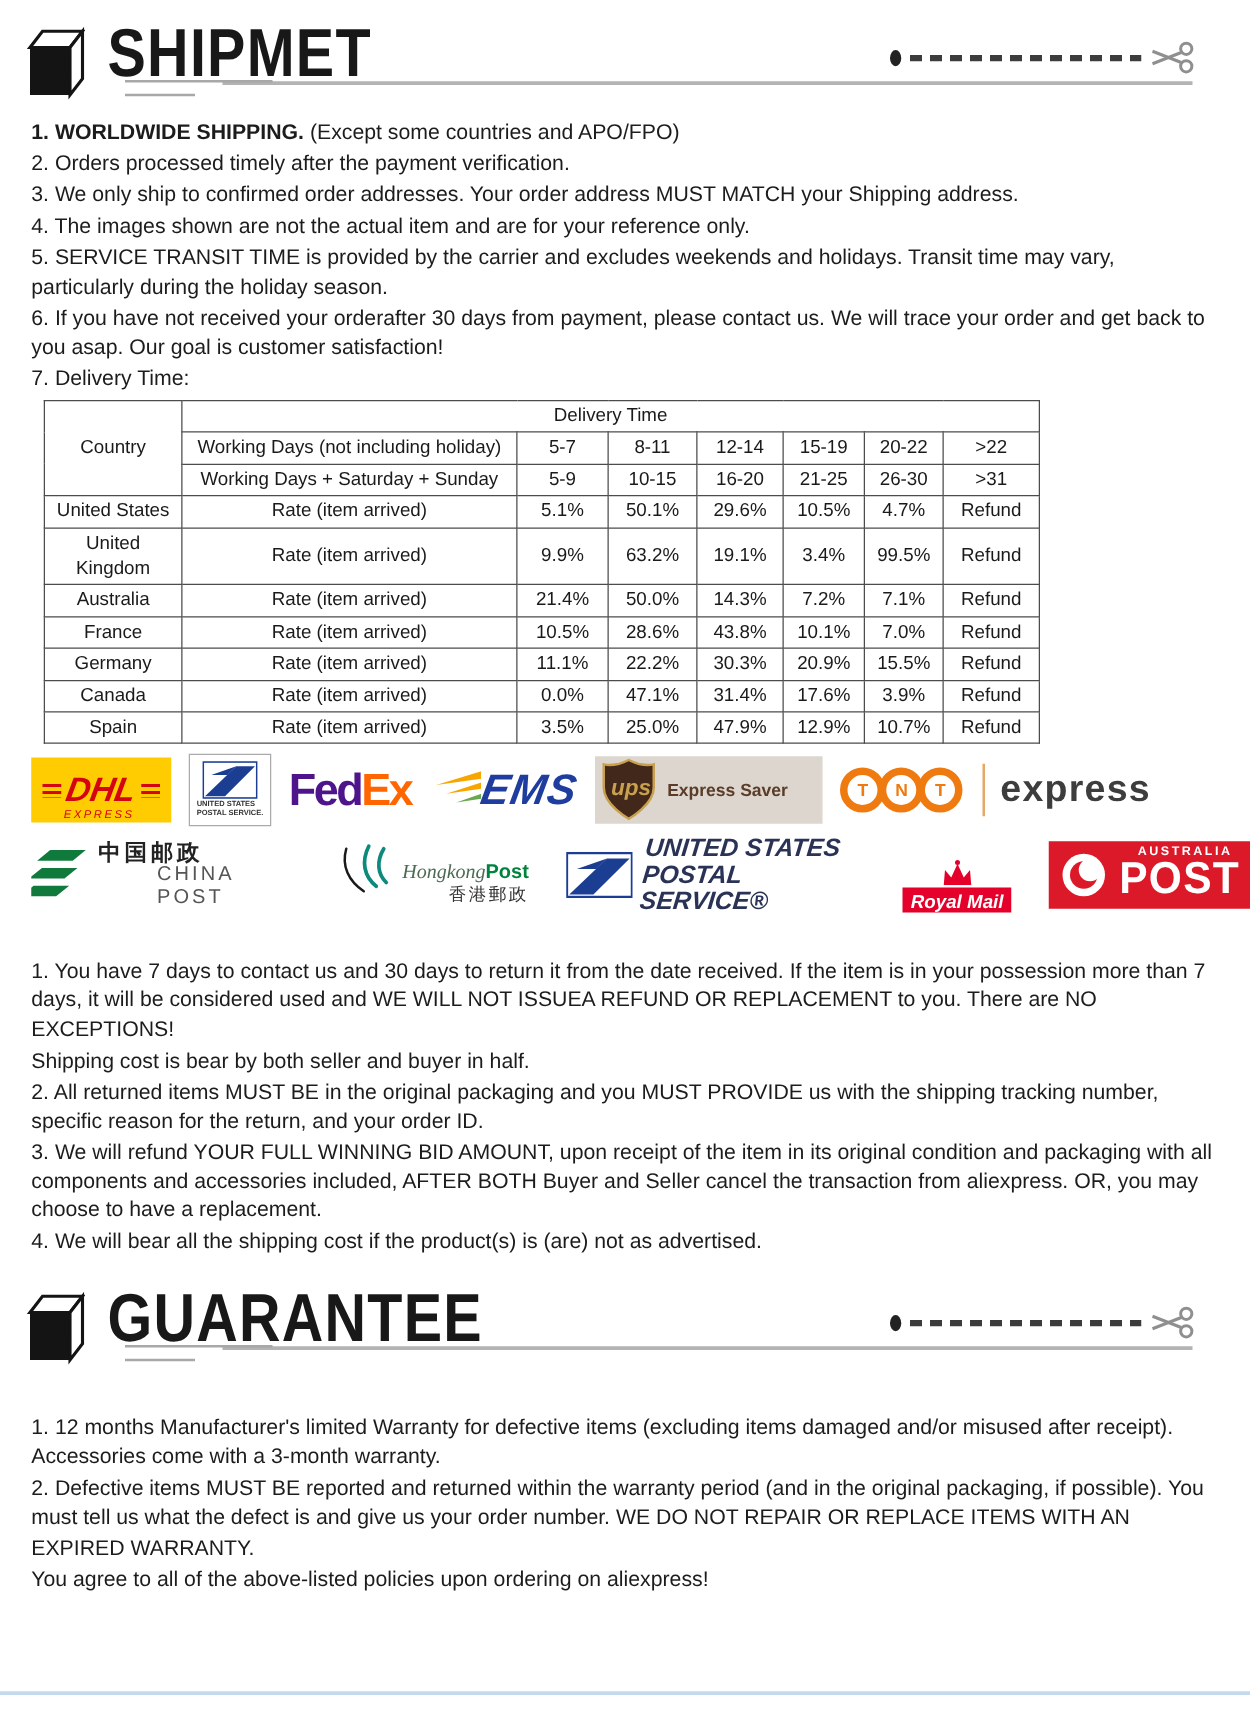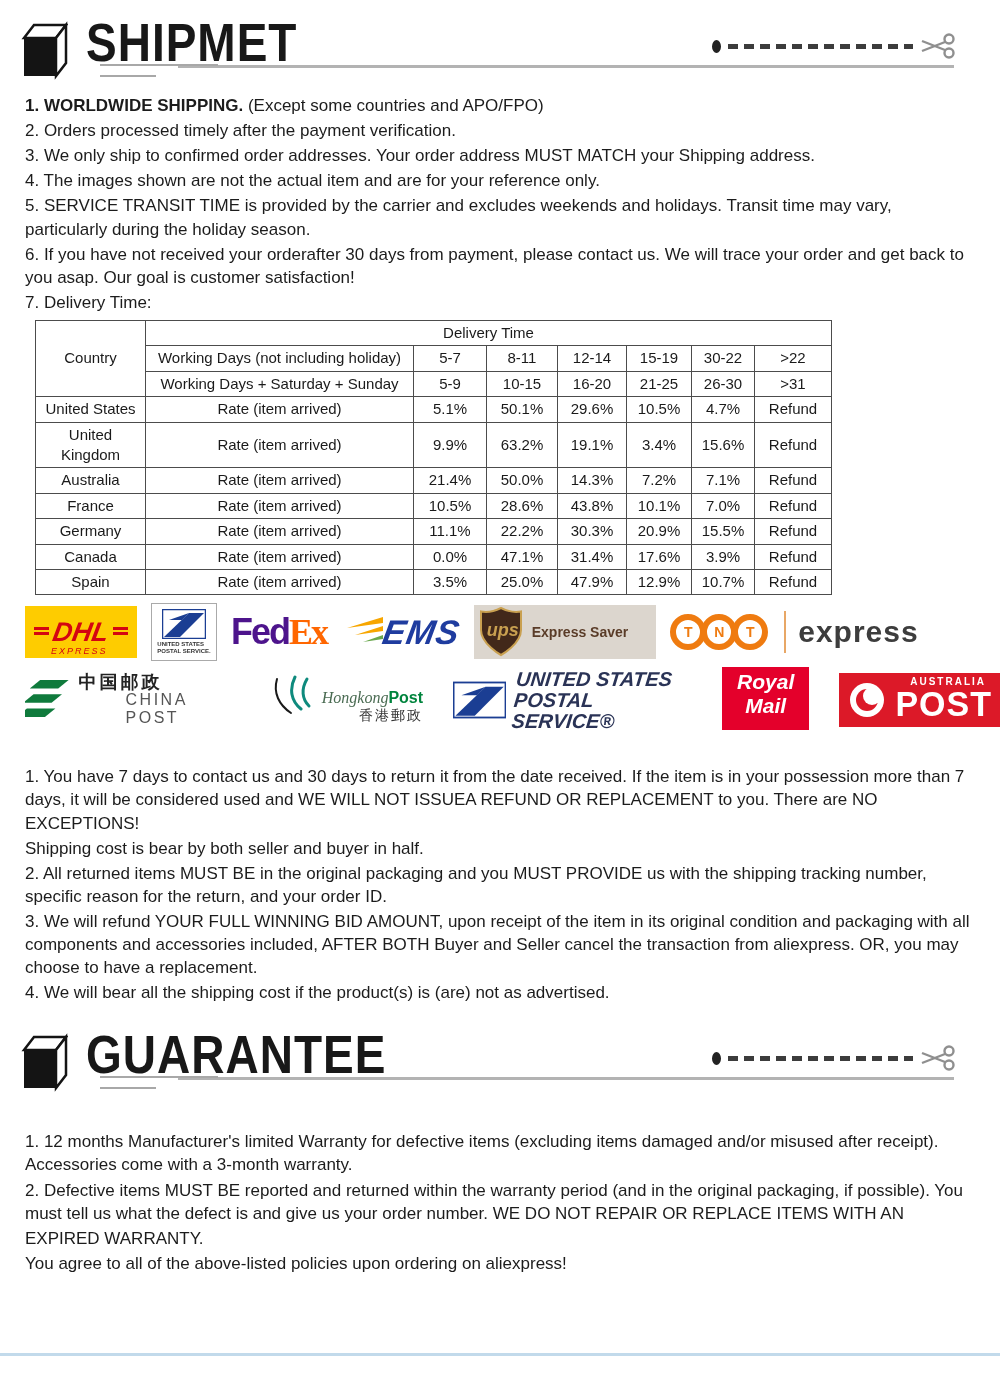--- a/index.html
+++ b/index.html
@@ -43,21 +43,21 @@
   .dhl { position: relative; width: 112px; height: 52px; background: #FECC00;
          display: flex; align-items: center; justify-content: center; gap: 4px; }
   .dhl-main { color: #D40511; font-style: italic; font-weight: 900; font-size: 27px; letter-spacing: 0px; transform: skew(-10deg); }
   .dhl-dash { width: 15px; height: 11px;
     background: repeating-linear-gradient(180deg, #D40511 0 3px, transparent 3px 5.5px); }
   .dhl-sub { position: absolute; left: 26px; bottom: 2px; color: #D40511; font-style: italic; font-size: 9px; letter-spacing: 2px; }
   .usps-sm { width: 66px; height: 58px; border: 1px solid #aaa; background: #fff;
     display: flex; flex-direction: column; align-items: center; justify-content: center; gap: 2px; }
   .usps-sm .tiny { font-size: 6px; font-weight: bold; color: #333; line-height: 1.15; text-align: left; }
   .fedex { font-weight: 900; font-size: 36px; letter-spacing: -2px; }
-  .fedex .fed { color: #4D148C; text-align: right; } .fedex .ex { color: #FF6600; font-family: Liberation Serif, serif; }
+  .fedex .fed { color: #4D148C; text-align: right; } .fedex .ex { color: #FF6600; }
   .ems { display: flex; align-items: flex-end; }
   .ems-text { color: #1F3C9F; font-size: 34px; font-weight: 900; font-style: italic; transform: skew(-10deg); letter-spacing: 1px; }
   .ups { display: flex; align-items: center; background: #DCD6CE; height: 54px; padding: 2px 28px 2px 4px; gap: 8px; }
   .ups-shield { position: relative; width: 46px; height: 52px; }
   .ups-shield span { position: absolute; left: 9px; top: 14px; color: #C9A050; font-weight: 900; font-style: italic; font-size: 18px; }
   .ups-sub { color: #5a3c28; font-weight: 700; font-size: 14px; }
   .tnt { display: flex; align-items: center; }
   .tnt-ring { width: 36px; height: 36px; border: 6px solid #EF7B10; border-radius: 50%;
     background: #fff; color: #EF7B10; font-weight: 900; font-size: 14px;
     display: flex; align-items: center; justify-content: center; }
@@ -70,21 +70,21 @@
   .hkpost { display: flex; align-items: flex-end; gap: 9px; }
   .hk-text .l1 { font-size: 16px; }
   .hk-text .hk1 { font-style: italic; color: #4a6b52; font-family: "Liberation Serif", serif; }
   .hk-text .hk2 { font-weight: 800; color: #00843D; }
   .hk-text .l2 { font-size: 14px; color: #333; letter-spacing: 2px; text-align: right; }
   .uspsbig { display: flex; align-items: center; gap: 8px; }
   .uspsbig .txt { color: #2A3356; font-weight: 900; font-style: italic; font-size: 20px; line-height: 1.05; transform: skew(-6deg); }
   .royal { position: relative; width: 92px; height: 60px; background: #fff;
     display: flex; flex-direction: column; align-items: center; justify-content: flex-end; }
   .royal-band { width: 100%; background: #E4002B; color: #fff; font-style: italic; font-weight: 700;
-    font-size: 21px; text-align: center; padding: 3px 0 12px; }
+    font-size: 15px; text-align: center; padding: 3px 0 0; }
   .aupost { position: relative; width: 162px; height: 54px; background: #DC1928;
     display: flex; align-items: center; padding: 0 8px; }
   .aupost .top { position: absolute; top: 3px; right: 14px; color: #fff; font-size: 10px; font-weight: 700; letter-spacing: 2px; }
   .aupost .post { color: #fff; font-size: 34px; font-weight: 900; letter-spacing: 1px; margin: 6px 0 0 8px; transform: scaleY(1.05); }
   
   .bottom-bar { position: absolute; left: 0; top: 1353px; width: 100%; height: 3px; background: #b7d3e8; opacity: .85; }
 </style>
 </head>
 <body>
 
@@ -138,21 +138,21 @@
           <tr>
         <td rowspan="3">Country</td>
         <td colspan="7">Delivery Time</td>
       </tr>
       <tr>
         <td>Working Days (not including holiday)</td>
         <td>5-7</td>
         <td>8-11</td>
         <td>12-14</td>
         <td>15-19</td>
-        <td>30-22</td>
+        <td>20-22</td>
         <td>&gt;22</td>
       </tr>
       <tr>
         <td>Working Days + Saturday + Sunday</td>
         <td>5-9</td>
         <td>10-15</td>
         <td>16-20</td>
         <td>21-25</td>
         <td>26-30</td>
         <td>&gt;31</td>
@@ -167,21 +167,21 @@
         <td>4.7%</td>
         <td>Refund</td>
       </tr>
       <tr>
         <td>United Kingdom</td>
         <td>Rate (item arrived)</td>
         <td>9.9%</td>
         <td>63.2%</td>
         <td>19.1%</td>
         <td>3.4%</td>
-        <td>15.6%</td>
+        <td>99.5%</td>
         <td>Refund</td>
       </tr>
       <tr>
         <td>Australia</td>
         <td>Rate (item arrived)</td>
         <td>21.4%</td>
         <td>50.0%</td>
         <td>14.3%</td>
         <td>7.2%</td>
         <td>7.1%</td>

